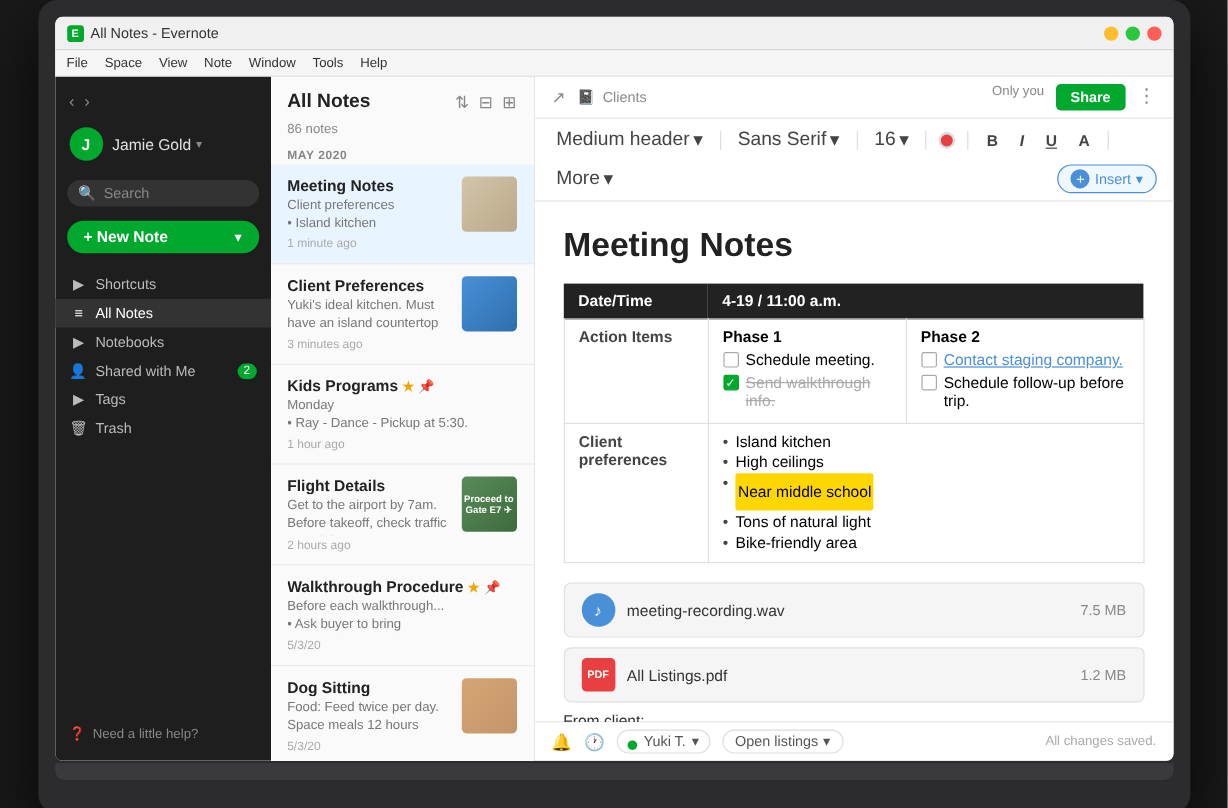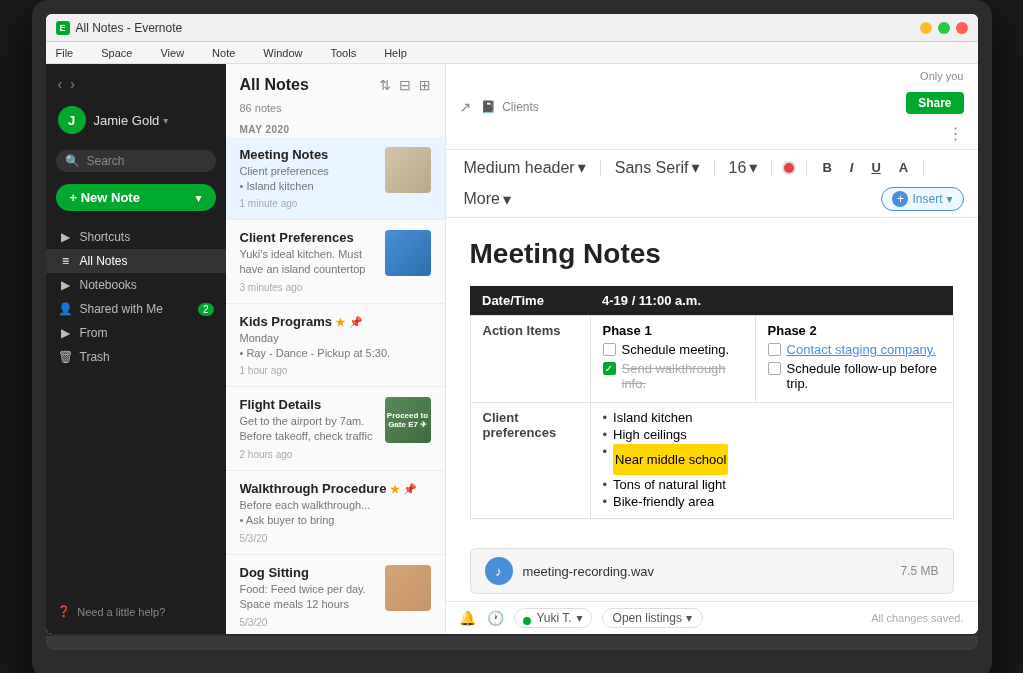--- a/index.html
+++ b/index.html
@@ -56,21 +56,21 @@
     }
     .btn-close { background: #ff5f57; }
     .btn-min { background: #ffbd2e; }
     .btn-max { background: #28c840; }
     
     .menu-bar {
       background: #f5f5f5;
       display: flex;
       align-items: center;
       padding: 2px 10px;
-      gap: 28px;
+      gap: 14px;
       border-bottom: 1px solid #e0e0e0;
       height: 22px;
     }
     .menu-bar-item {
       font-size: 11px;
       color: #333;
       cursor: pointer;
     }
     
     .app-layout {
@@ -283,23 +283,22 @@
     .editor-breadcrumb {
       display: flex;
       align-items: center;
       gap: 6px;
       flex: 1;
       font-size: 12px;
       color: #888;
     }
     .editor-actions {
       display: flex;
-      align-items: flex-end;
+      align-items: flex-start;
       gap: 10px;
-      flex-direction: column;
     }
     .only-you-text { font-size: 11px; color: #888; }
     .share-btn {
       background: #00a82d;
       color: white;
       border: none;
       border-radius: 4px;
       padding: 4px 12px;
       font-size: 12px;
       font-weight: 600;
@@ -371,21 +370,21 @@
     .note-title-main {
       font-size: 28px;
       font-weight: 700;
       color: #222;
       margin-bottom: 16px;
     }
     
     .note-table {
       width: 100%;
       border-collapse: collapse;
-      margin-bottom: 29px;
+      margin-bottom: 16px;
       font-size: 13px;
     }
     .note-table th {
       background: #222;
       color: #fff;
       padding: 7px 12px;
       text-align: left;
       font-weight: 600;
     }
     .note-table td {
@@ -574,21 +573,21 @@
             <span class="sidebar-item-icon">▶</span>
             <span>Notebooks</span>
           </div>
           <div class="sidebar-item">
             <span class="sidebar-item-icon">👤</span>
             <span>Shared with Me</span>
             <span class="sidebar-badge">2</span>
           </div>
           <div class="sidebar-item">
             <span class="sidebar-item-icon">▶</span>
-            <span>From</span>
+            <span>Tags</span>
           </div>
           <div class="sidebar-item">
             <span class="sidebar-item-icon">🗑</span>
             <span>Trash</span>
           </div>
         </div>
         <div class="sidebar-bottom">
           <span>❓</span>
           <span>Need a little help?</span>
         </div>

